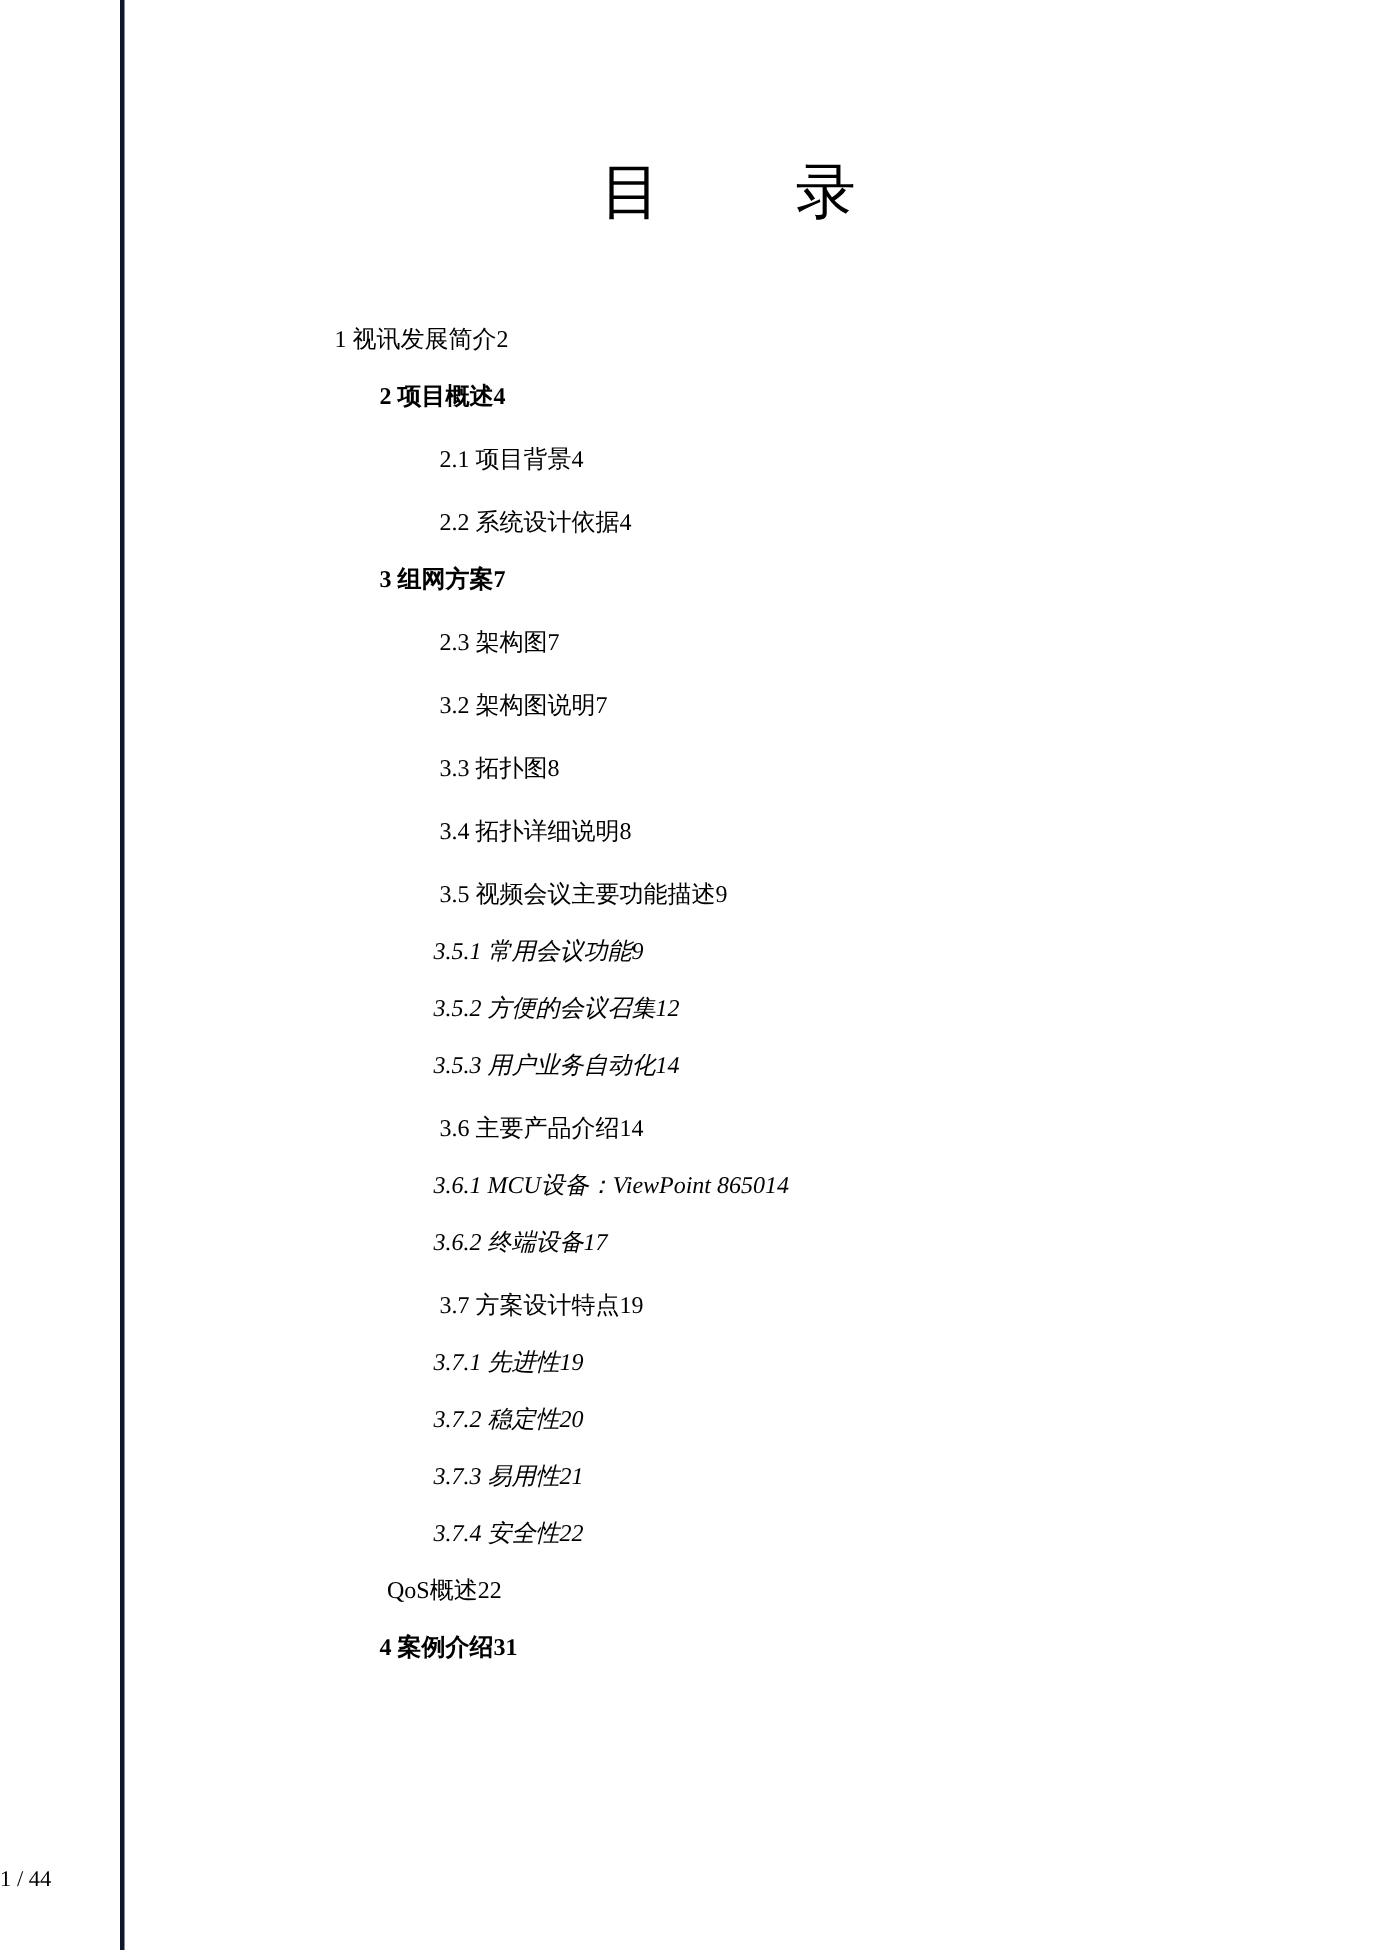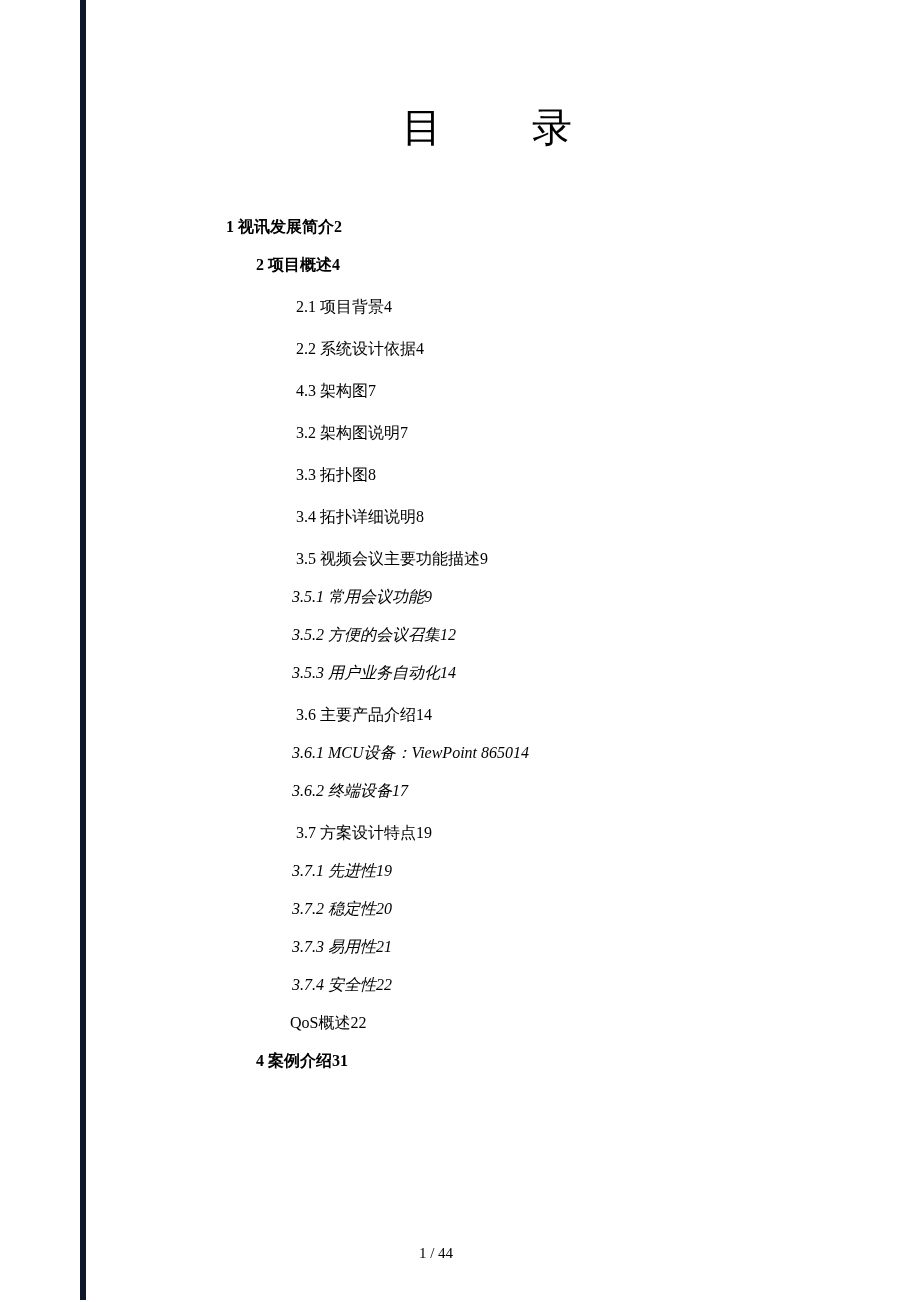--- a/index.html
+++ b/index.html
@@ -7,63 +7,64 @@
     padding: 0;
     background: #ffffff;
     width: 920px;
     height: 1302px;
     font-family: "SimSun", "宋体", serif;
     color: #000000;
     position: relative;
   }
   .page {
     padding: 100px 82px 60px 90px;
-    border-left: 6px solid #0f172a;
+    border-left: 3px solid #0f172a;
     margin-left: 80px;
     min-height: 1140px;
   }
   .title {
     text-align: center;
     font-size: 40px;
     letter-spacing: 40px;
     font-weight: normal;
     margin-bottom: 60px;
     font-family: "SimSun", "宋体", serif;
   }
   .toc-line {
     font-size: 16px;
     line-height: 1.5;
     margin-bottom: 14px;
   }
-  .l1 { margin-left: 50px; font-weight: bold; }
+  .l1 { margin-left: 50px; }
   .l1b { margin-left: 80px; font-weight: bold; }
   .l2 { margin-left: 120px; margin-top: 18px; }
   .l3 { margin-left: 116px; font-style: italic; }
-  .l4 { margin-left: 114px; }
+  .l4 { margin-left: 85px; }
   .footer {
     position: absolute;
     bottom: 40px;
     left: 0;
     width: 872px;
-    text-align: center;
+    text-align: left;
     font-size: 15px;
     font-family: "Times New Roman", serif;
   }
 </style>
 </head>
 <body>
 
 <div class="page">
   <div class="title">目 录</div>
 
   <div class="toc-line l1">1 视讯发展简介2</div>
   <div class="toc-line l1b">2 项目概述4</div>
   <div class="toc-line l2">2.1 项目背景4</div>
   <div class="toc-line l2">2.2 系统设计依据4</div>
-  <div class="toc-line l2">4.3 架构图7</div>
+  <div class="toc-line l1b">3 组网方案7</div>
+  <div class="toc-line l2">2.3 架构图7</div>
   <div class="toc-line l2">3.2 架构图说明7</div>
   <div class="toc-line l2">3.3 拓扑图8</div>
   <div class="toc-line l2">3.4 拓扑详细说明8</div>
   <div class="toc-line l2">3.5 视频会议主要功能描述9</div>
   <div class="toc-line l3">3.5.1 常用会议功能9</div>
   <div class="toc-line l3">3.5.2 方便的会议召集12</div>
   <div class="toc-line l3">3.5.3 用户业务自动化14</div>
   <div class="toc-line l2">3.6 主要产品介绍14</div>
   <div class="toc-line l3">3.6.1 MCU设备：ViewPoint 865014</div>
   <div class="toc-line l3">3.6.2 终端设备17</div>

